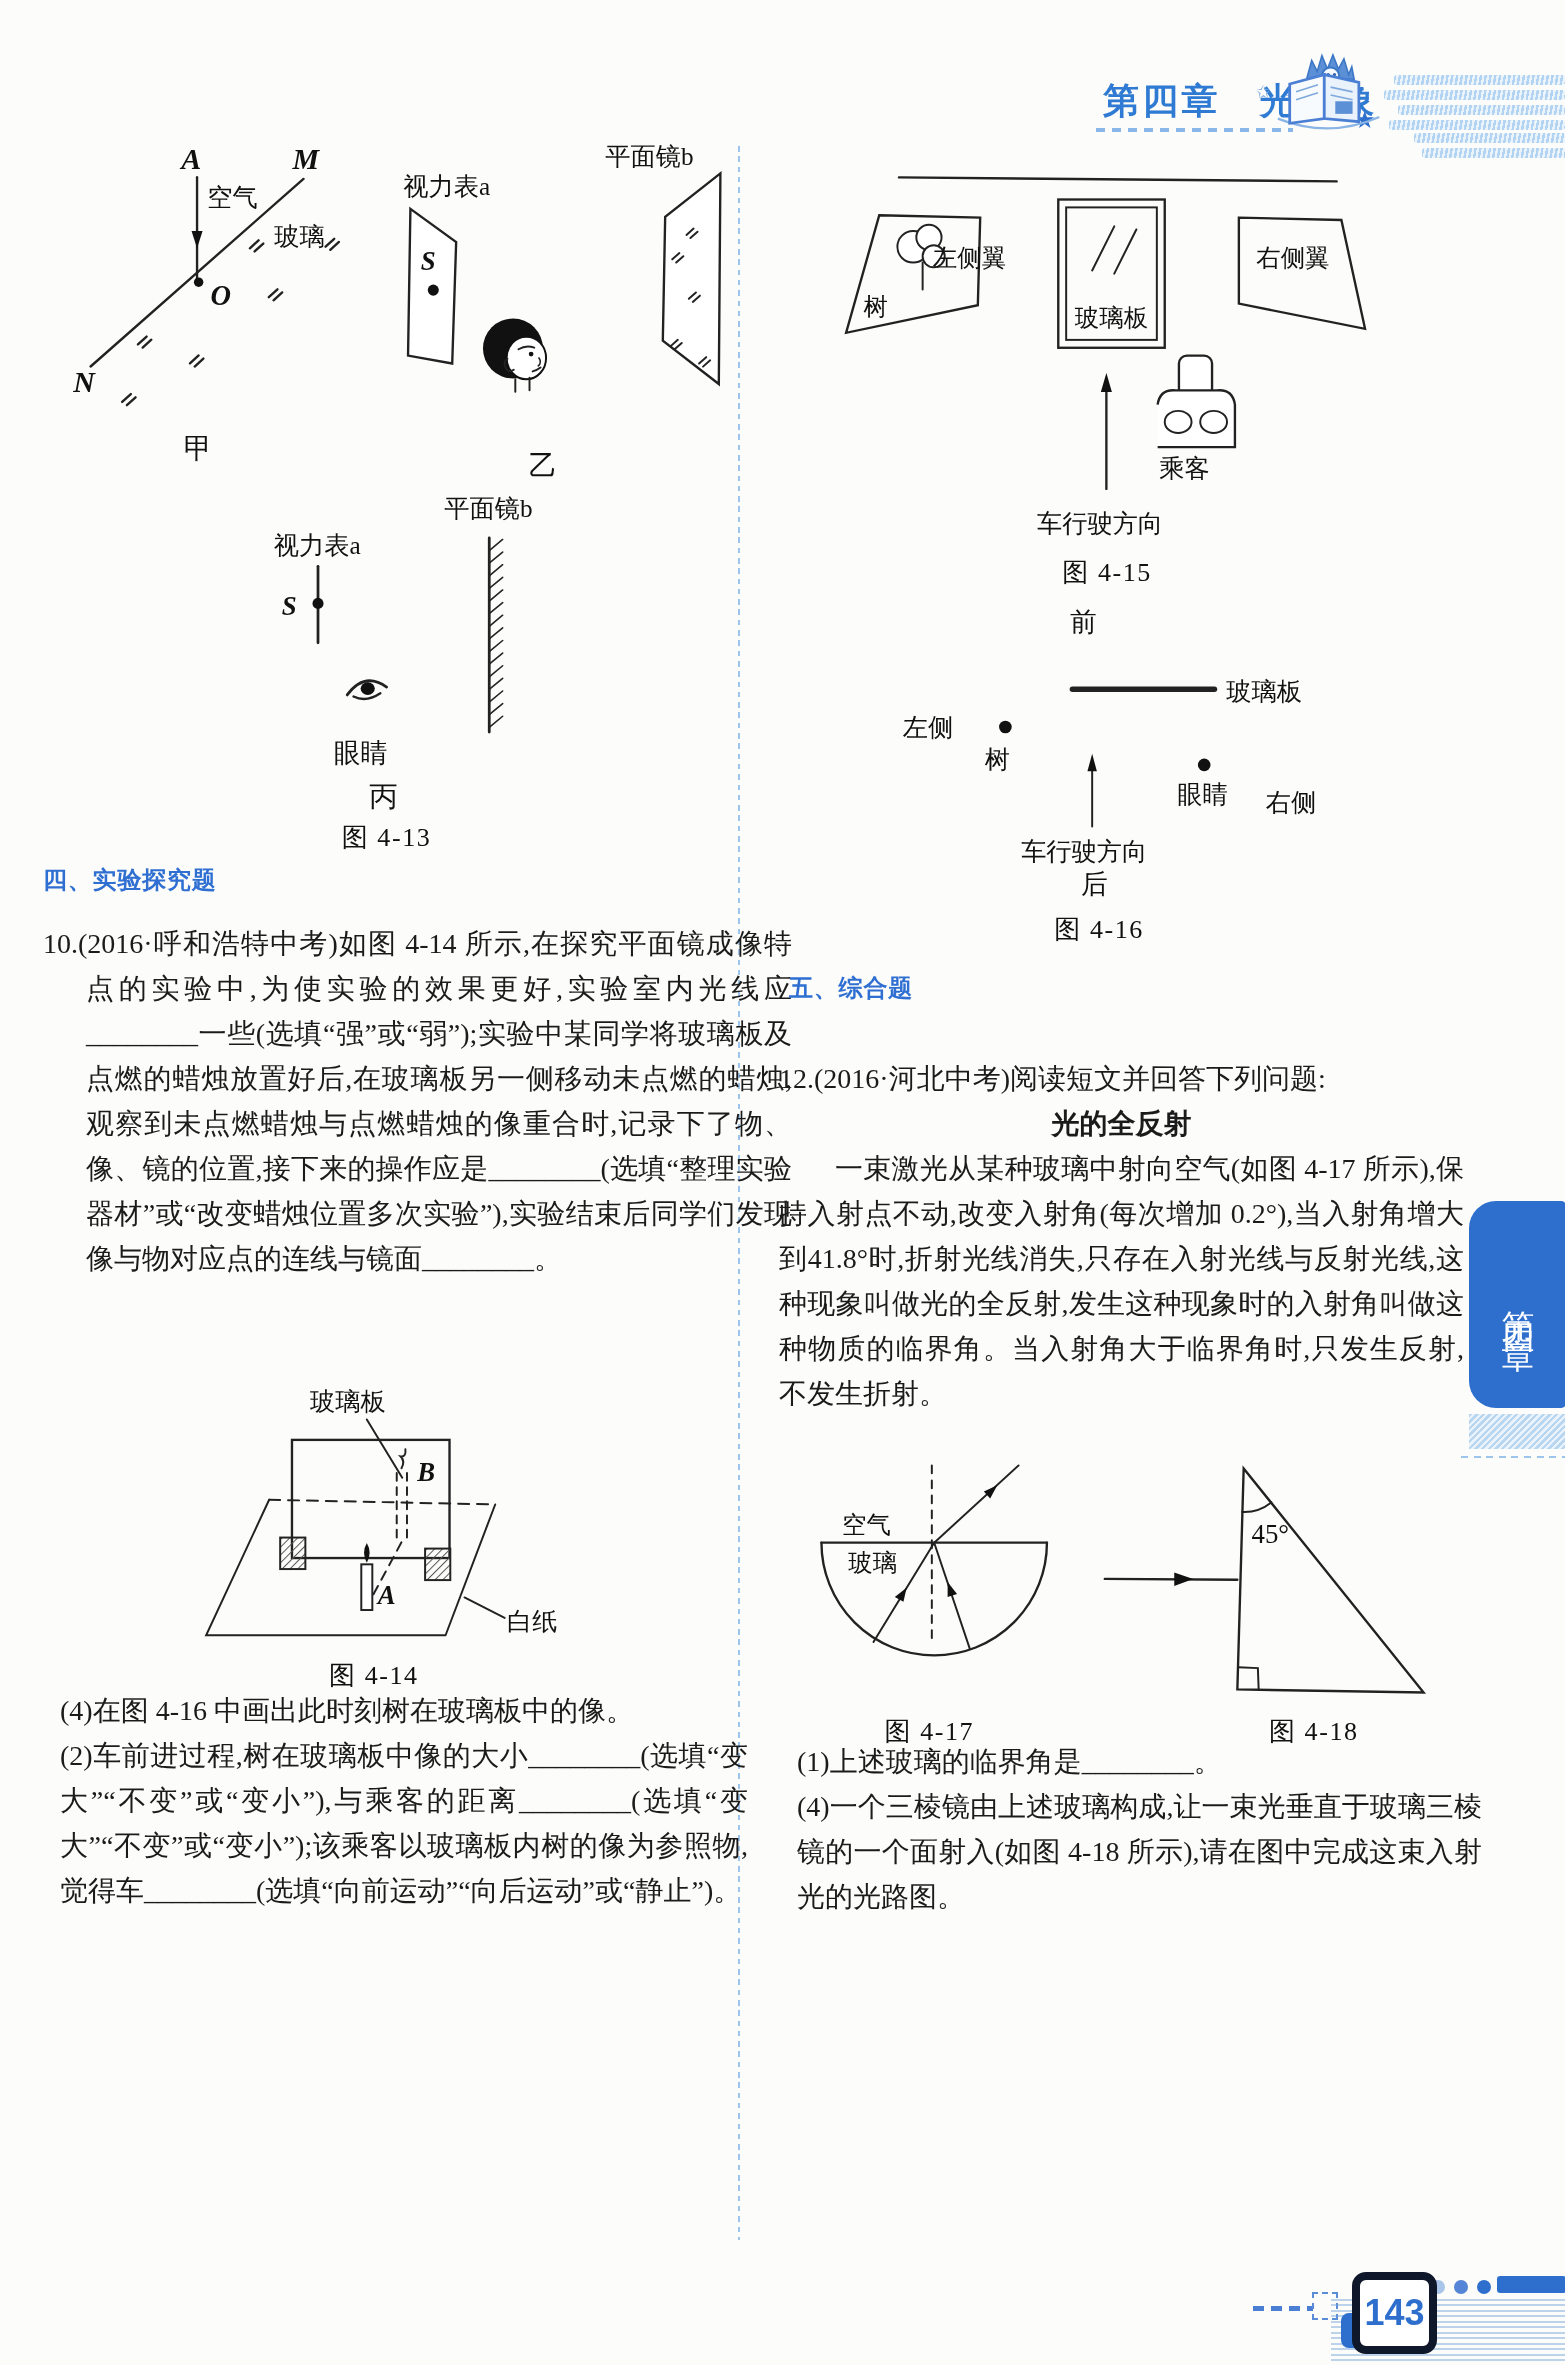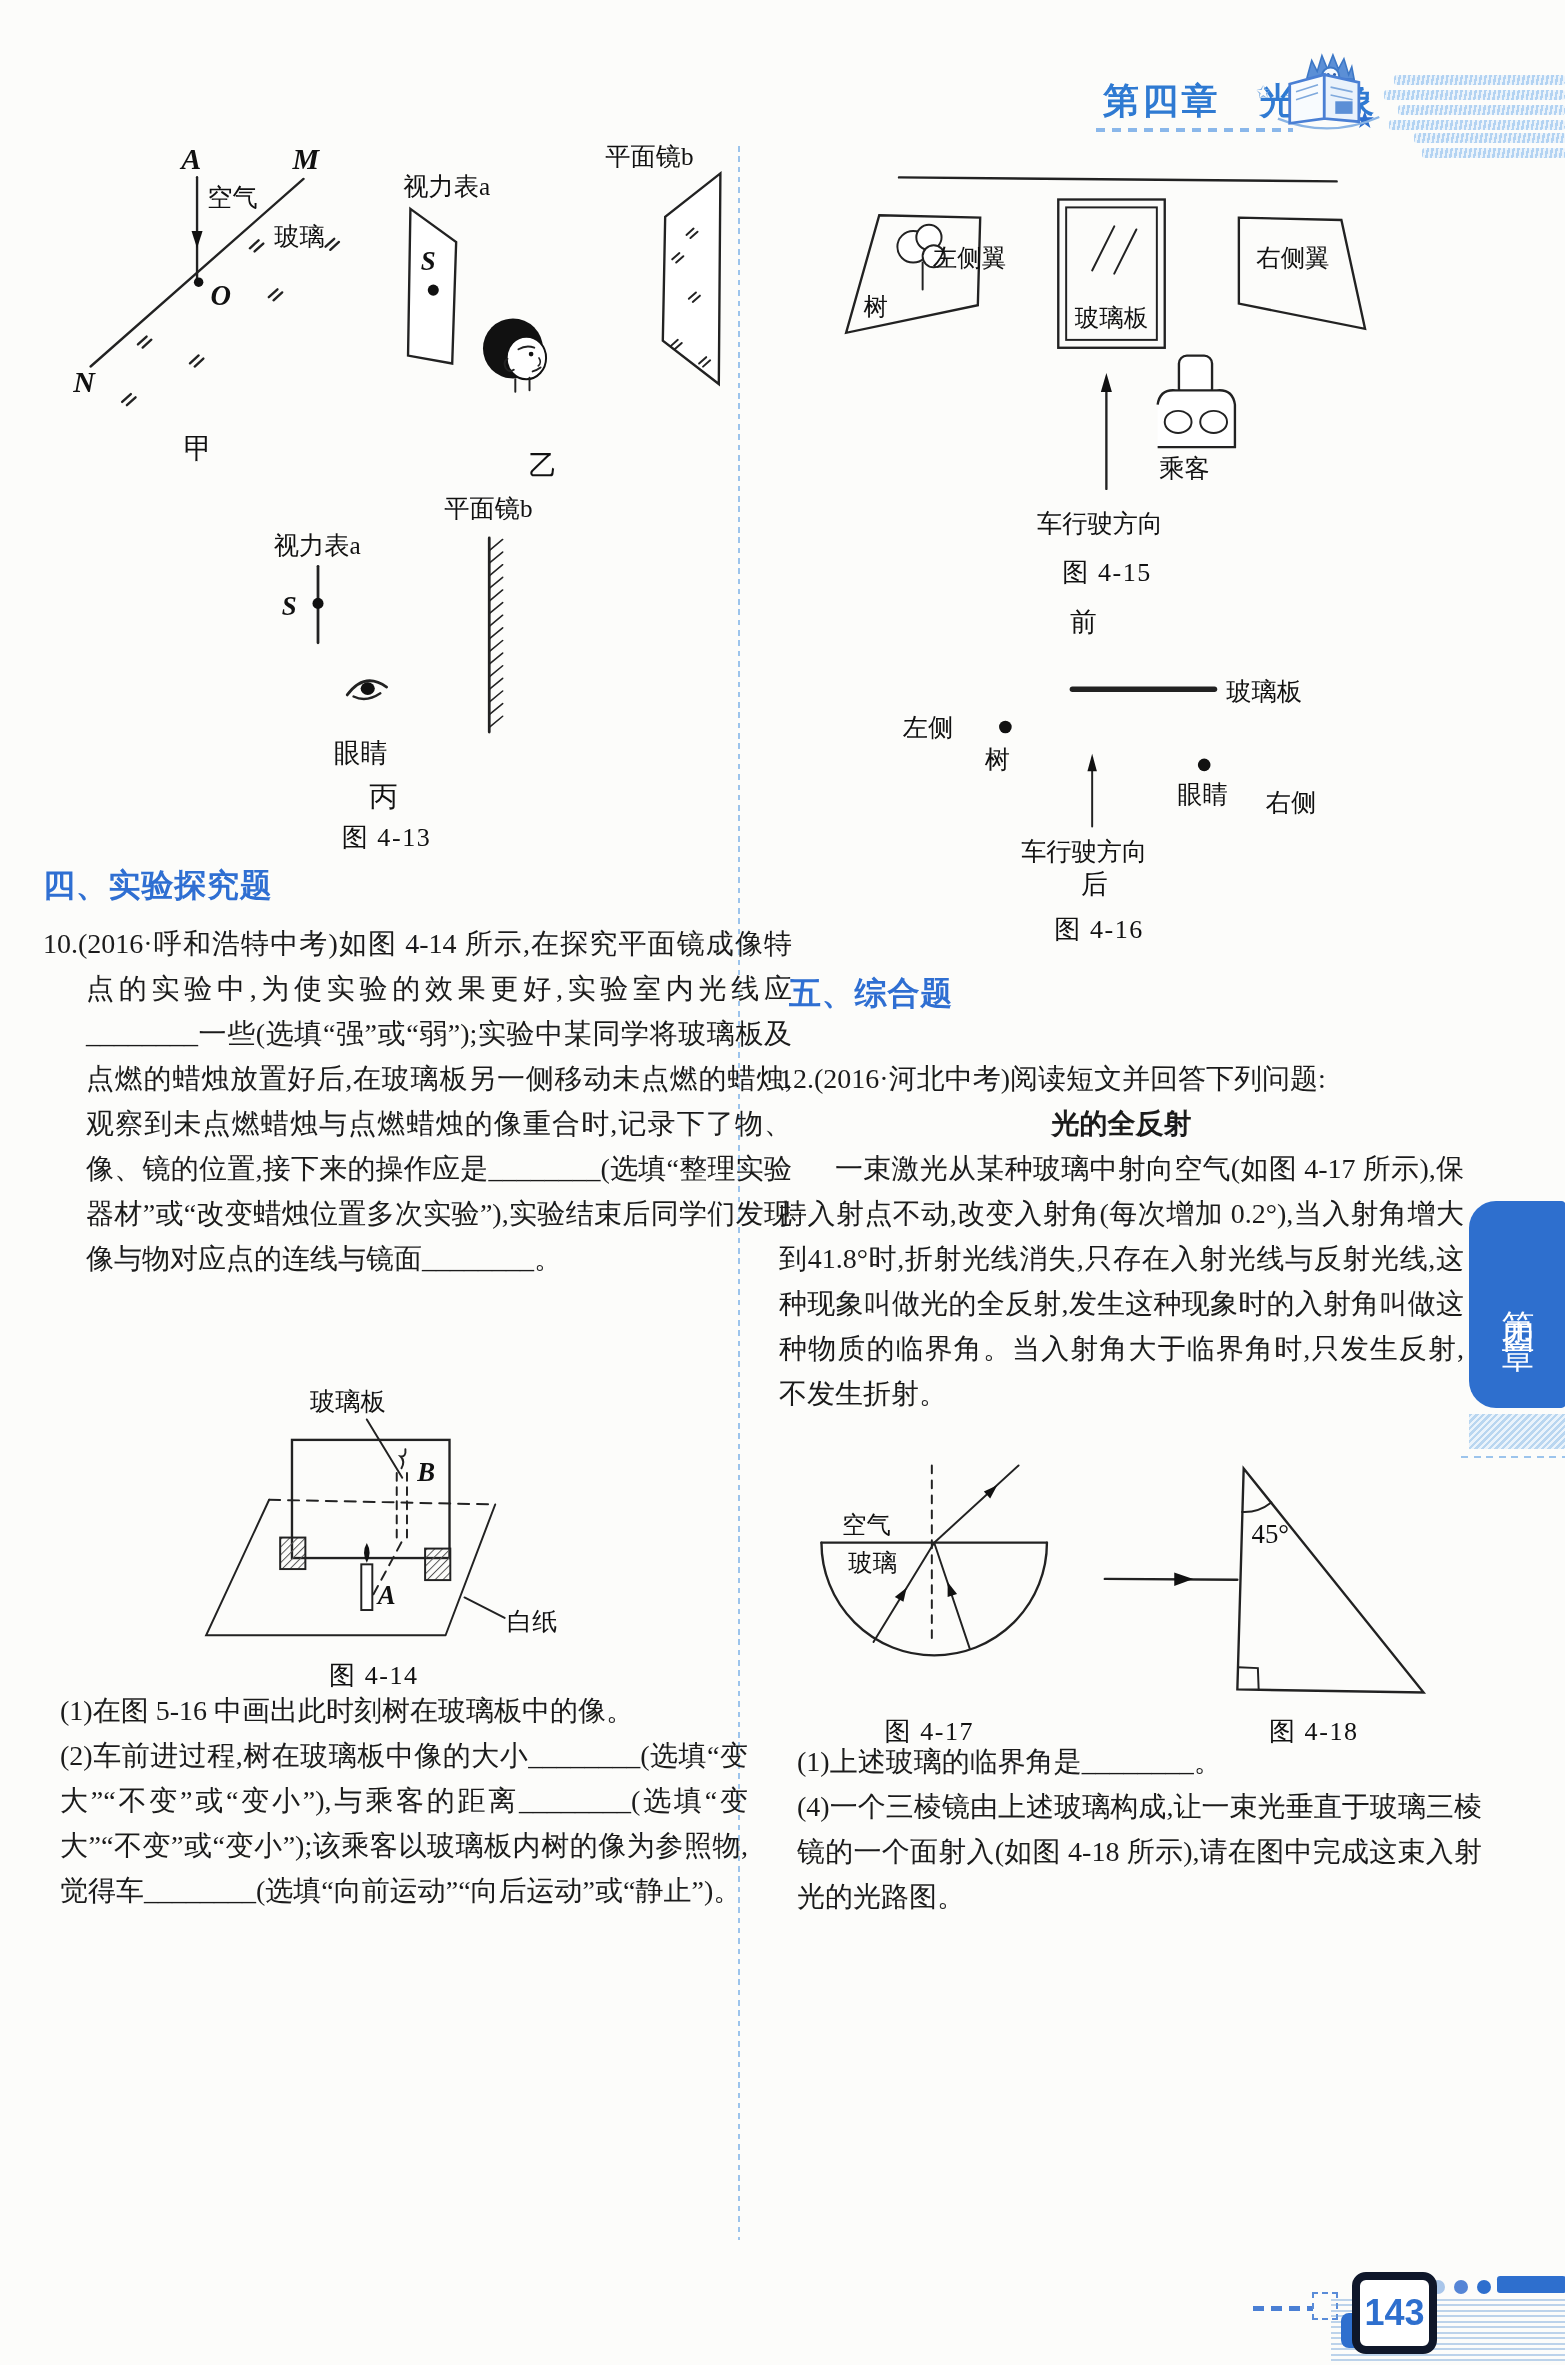--- a/index.html
+++ b/index.html
@@ -10,21 +10,21 @@
   .chapter-title{font-family:"Liberation Sans","DejaVu Sans",sans-serif;font-weight:bold;
                  font-size:36px;color:#2f7ad2;letter-spacing:3.2px;}
   .title-underline{height:4px;background:repeating-linear-gradient(90deg,#8ab7ea 0 9.5px,transparent 9.5px 16px);}
   .stripe{background:repeating-linear-gradient(100deg,#b3d3f2 0 2.4px,#ecf4fb 2.4px 4.7px);border-radius:3.2px;height:10.3px;margin-bottom:4.7px;}
   .star-filled{color:#2e6fce;font-size:24px;}
   .star-outline{color:#7fade0;font-size:17.4px;letter-spacing:4.7px;}
   
   .divider-v{width:2.4px;background:repeating-linear-gradient(180deg,#9cc4ec 0 5.5px,transparent 5.5px 10.3px);}
   
   .section-title{font-family:"Liberation Sans","DejaVu Sans",sans-serif;font-weight:bold;
-                 font-size:32px;color:#2f6fd2;letter-spacing:0.8px;}
+                 font-size:24px;color:#2f6fd2;letter-spacing:0.8px;}
   .qtext{font-size:28px;line-height:45px;text-align:justify;}
   .hang{padding-left:43px;text-indent:-43px;}
   .subq{margin-left:36px;}
   .center-line{text-align:center;font-weight:bold;}
   .indent-first{text-indent:2em;}
   
   svg{overflow:visible;}
   svg text{font-family:"Liberation Serif","DejaVu Serif",serif;fill:#111;}
   svg .it{font-style:italic;font-weight:bold;}
   svg .lbl{font-size:32px;}
@@ -180,21 +180,21 @@
     </g>
     <text x="314" y="298" font-size="34" class="it">A</text>
     <rect x="190" y="214" width="32" height="40" fill="url(#hatch14)" stroke="#222" stroke-width="2.5"></rect>
     <rect x="374" y="228" width="32" height="40" fill="url(#hatch14)" stroke="#222" stroke-width="2.5"></rect>
     <path class="stroke" d="M475 316 L424 290" stroke-width="2.5"></path>
     <text x="478" y="332" class="lbl">白纸</text>
     <text x="252" y="400" class="cap">图 4-14</text>
   </svg>
 
   <div class="abs" style="left:24px;top:1688px;width:724px;">
-    <div class="qtext subq">(1)在图 5-16 中画出此时刻树在玻璃板中的像。</div>
+    <div class="qtext subq">(4)在图 4-16 中画出此时刻树在玻璃板中的像。</div>
     <div class="qtext subq">(2)车前进过程,树在玻璃板中像的大小________(选填“变大”“不变”或“变小”),与乘客的距离________(选填“变大”“不变”或“变小”);该乘客以玻璃板内树的像为参照物,觉得车________(选填“向前运动”“向后运动”或“静止”)。</div>
   </div>
 
   <svg class="abs" style="left:816px;top:138px;" width="647" height="485" viewBox="0 0 820 615">
     <path class="stroke" d="M105 50 L660 55" stroke-width="3"></path>
     <polygon points="80,98 208,101 205,212 38,247" fill="none" stroke="#222" stroke-width="3"></polygon>
     <g>
       <circle cx="123" cy="138" r="20" fill="#fff" stroke="#222" stroke-width="2.5"></circle>
       <circle cx="143" cy="126" r="16" fill="#fff" stroke="#222" stroke-width="2.5"></circle>
       <circle cx="149" cy="150" r="14" fill="#fff" stroke="#222" stroke-width="2.5"></circle>

